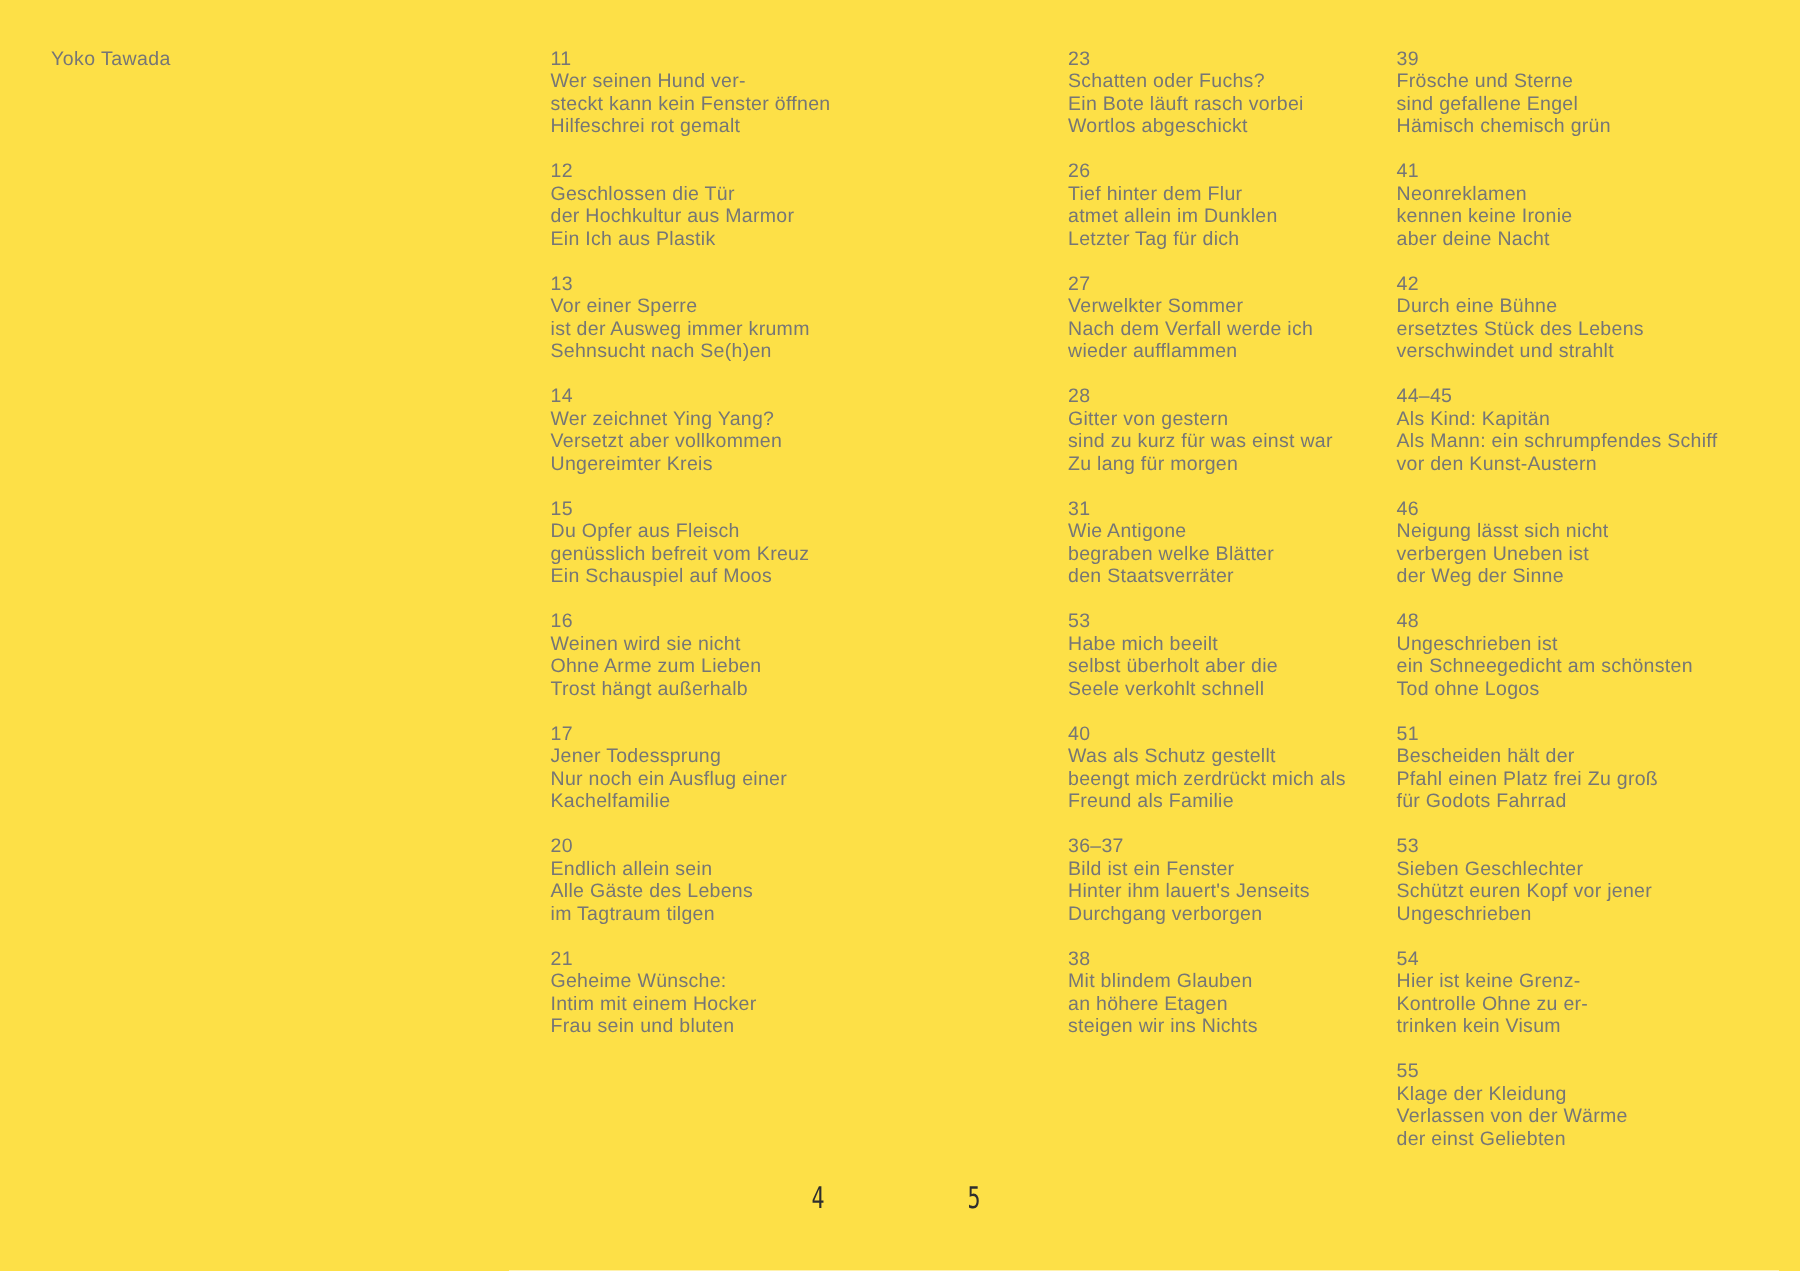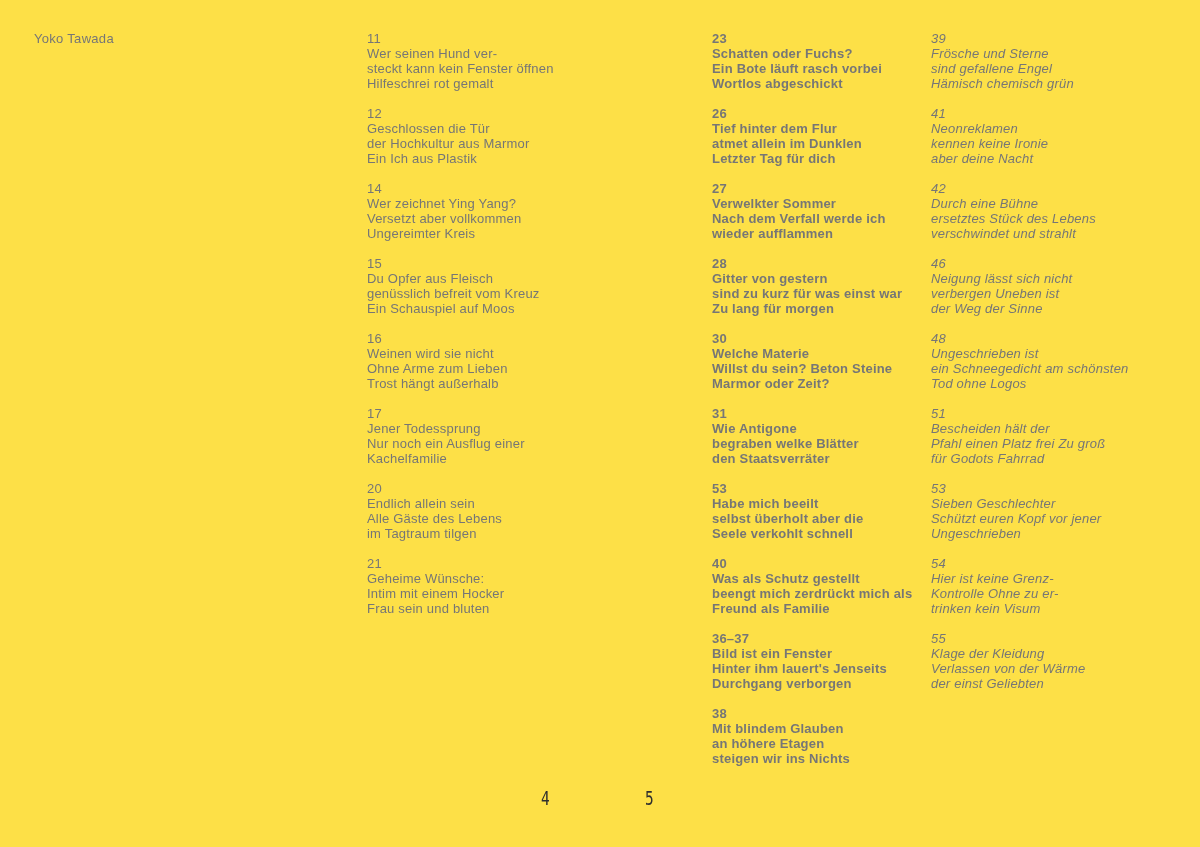--- a/index.html
+++ b/index.html
@@ -22,22 +22,22 @@
     top: 31px;
     font-size: 13px;
     line-height: 15px;
     letter-spacing: 0.3px;
   }
   .col {
     position: absolute;
     top: 31px;
   }
   .col1 { left: 327px; width: 230px; margin-left: 40px; }
-  .col2 { left: 712px; width: 210px; font-weight: bold; }
-  .col3 { left: 931px; width: 240px; font-style: italic; }
+  .col2 { left: 712px; width: 210px; }
+  .col3 { left: 931px; width: 240px; }
   .poem {
     margin-bottom: 15px;
   }
   .poem-number,
   .poem-line {
     font-size: 13px;
     line-height: 15px;
     letter-spacing: 0.2px;
     white-space: nowrap;
   }
@@ -68,20 +68,26 @@
         <div class="poem-line">steckt kann kein Fenster öffnen</div>
         <div class="poem-line">Hilfeschrei rot gemalt</div>
       </div>
       <div class="poem">
         <div class="poem-number">12</div>
         <div class="poem-line">Geschlossen die Tür</div>
         <div class="poem-line">der Hochkultur aus Marmor</div>
         <div class="poem-line">Ein Ich aus Plastik</div>
       </div>
       <div class="poem">
+        <div class="poem-number">13</div>
+        <div class="poem-line">Vor einer Sperre</div>
+        <div class="poem-line">ist der Ausweg immer krumm</div>
+        <div class="poem-line">Sehnsucht nach Se(h)en</div>
+      </div>
+      <div class="poem">
         <div class="poem-number">14</div>
         <div class="poem-line">Wer zeichnet Ying Yang?</div>
         <div class="poem-line">Versetzt aber vollkommen</div>
         <div class="poem-line">Ungereimter Kreis</div>
       </div>
       <div class="poem">
         <div class="poem-number">15</div>
         <div class="poem-line">Du Opfer aus Fleisch</div>
         <div class="poem-line">genüsslich befreit vom Kreuz</div>
         <div class="poem-line">Ein Schauspiel auf Moos</div>
@@ -130,26 +136,20 @@
         <div class="poem-line">Nach dem Verfall werde ich</div>
         <div class="poem-line">wieder aufflammen</div>
       </div>
       <div class="poem">
         <div class="poem-number">28</div>
         <div class="poem-line">Gitter von gestern</div>
         <div class="poem-line">sind zu kurz für was einst war</div>
         <div class="poem-line">Zu lang für morgen</div>
       </div>
       <div class="poem">
-        <div class="poem-number">30</div>
-        <div class="poem-line">Welche Materie</div>
-        <div class="poem-line">Willst du sein? Beton Steine</div>
-        <div class="poem-line">Marmor oder Zeit?</div>
-      </div>
-      <div class="poem">
         <div class="poem-number">31</div>
         <div class="poem-line">Wie Antigone</div>
         <div class="poem-line">begraben welke Blätter</div>
         <div class="poem-line">den Staatsverräter</div>
       </div>
       <div class="poem">
         <div class="poem-number">53</div>
         <div class="poem-line">Habe mich beeilt</div>
         <div class="poem-line">selbst überholt aber die</div>
         <div class="poem-line">Seele verkohlt schnell</div>
@@ -186,20 +186,26 @@
         <div class="poem-line">kennen keine Ironie</div>
         <div class="poem-line">aber deine Nacht</div>
       </div>
       <div class="poem">
         <div class="poem-number">42</div>
         <div class="poem-line">Durch eine Bühne</div>
         <div class="poem-line">ersetztes Stück des Lebens</div>
         <div class="poem-line">verschwindet und strahlt</div>
       </div>
       <div class="poem">
+        <div class="poem-number">44–45</div>
+        <div class="poem-line">Als Kind: Kapitän</div>
+        <div class="poem-line">Als Mann: ein schrumpfendes Schiff</div>
+        <div class="poem-line">vor den Kunst-Austern</div>
+      </div>
+      <div class="poem">
         <div class="poem-number">46</div>
         <div class="poem-line">Neigung lässt sich nicht</div>
         <div class="poem-line">verbergen Uneben ist</div>
         <div class="poem-line">der Weg der Sinne</div>
       </div>
       <div class="poem">
         <div class="poem-number">48</div>
         <div class="poem-line">Ungeschrieben ist</div>
         <div class="poem-line">ein Schneegedicht am schönsten</div>
         <div class="poem-line">Tod ohne Logos</div>

